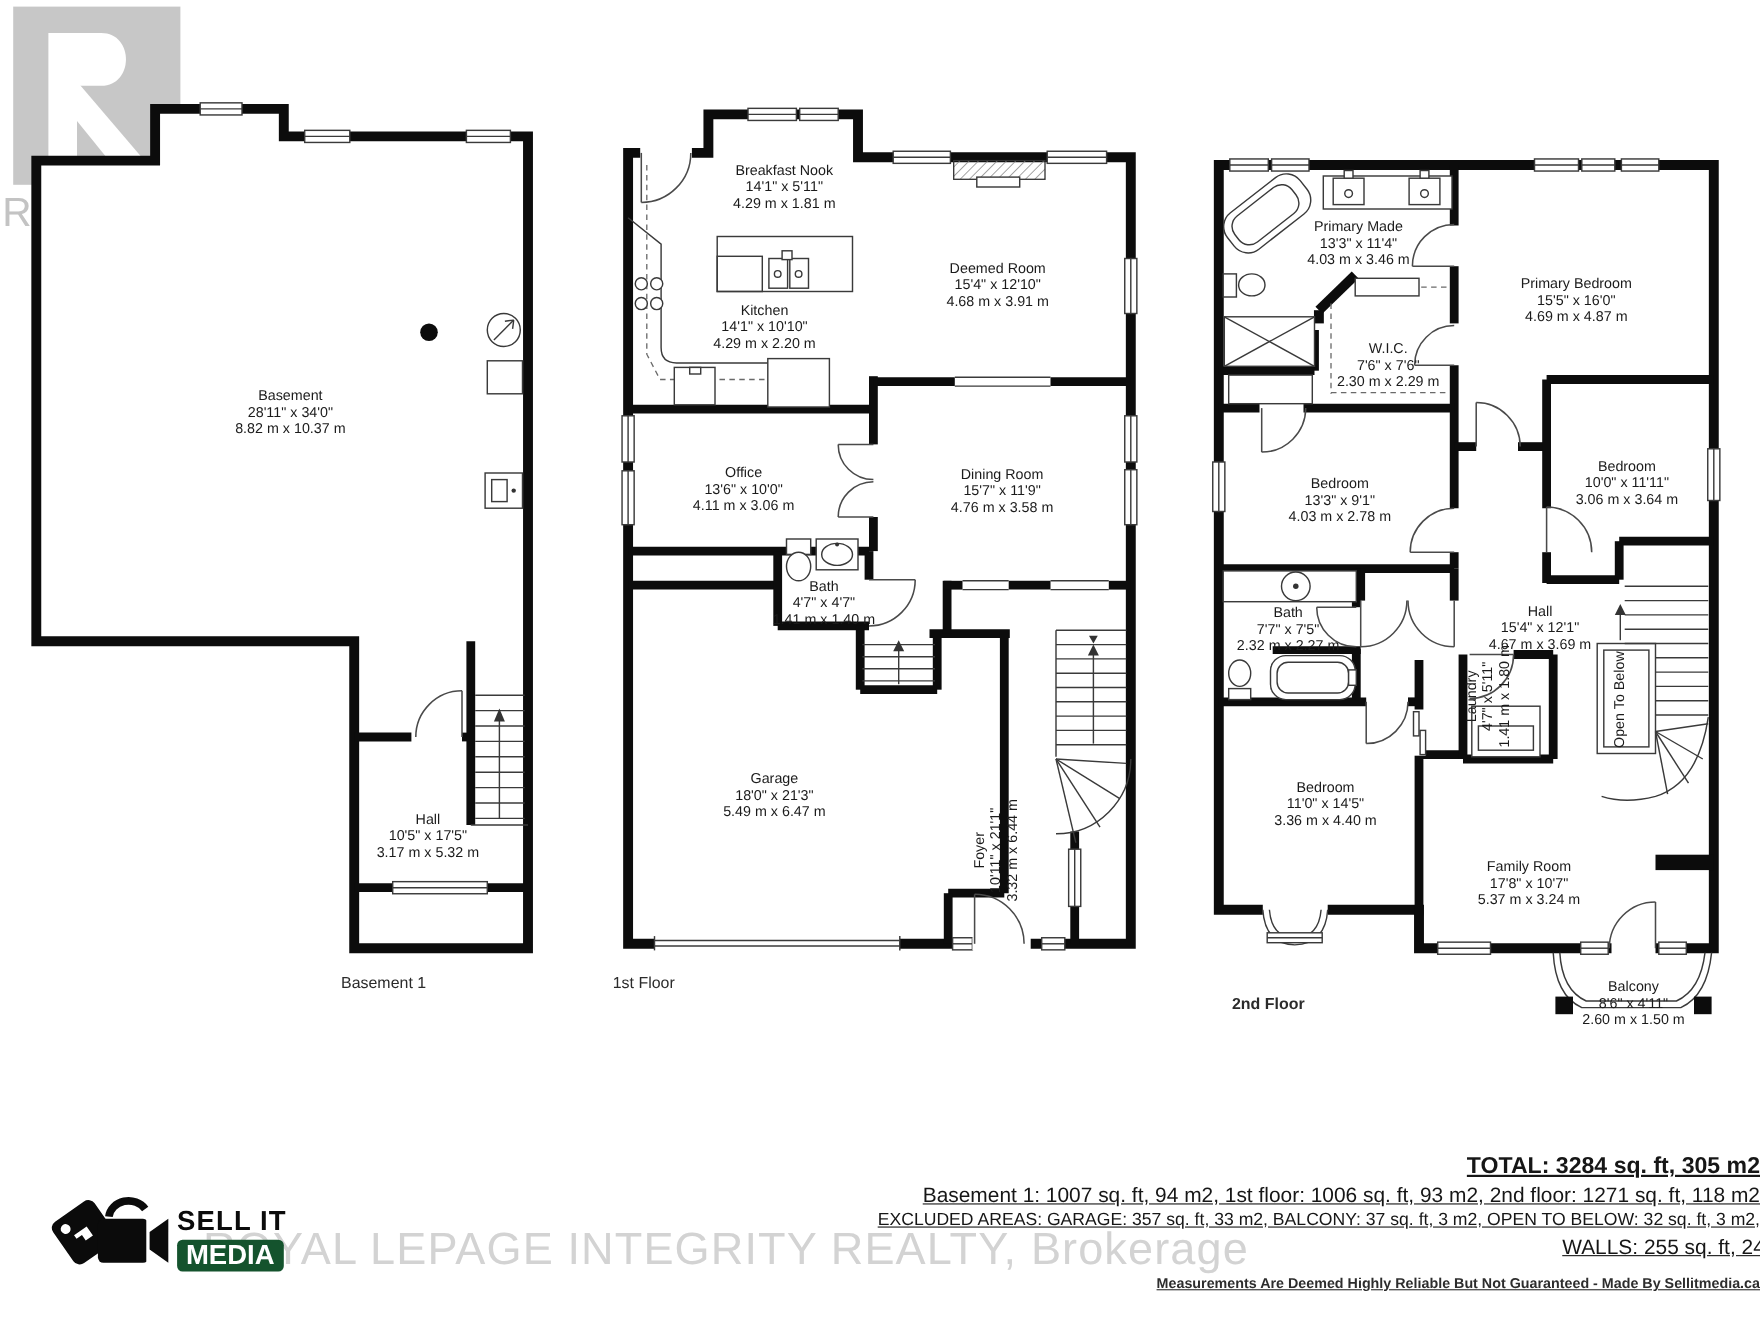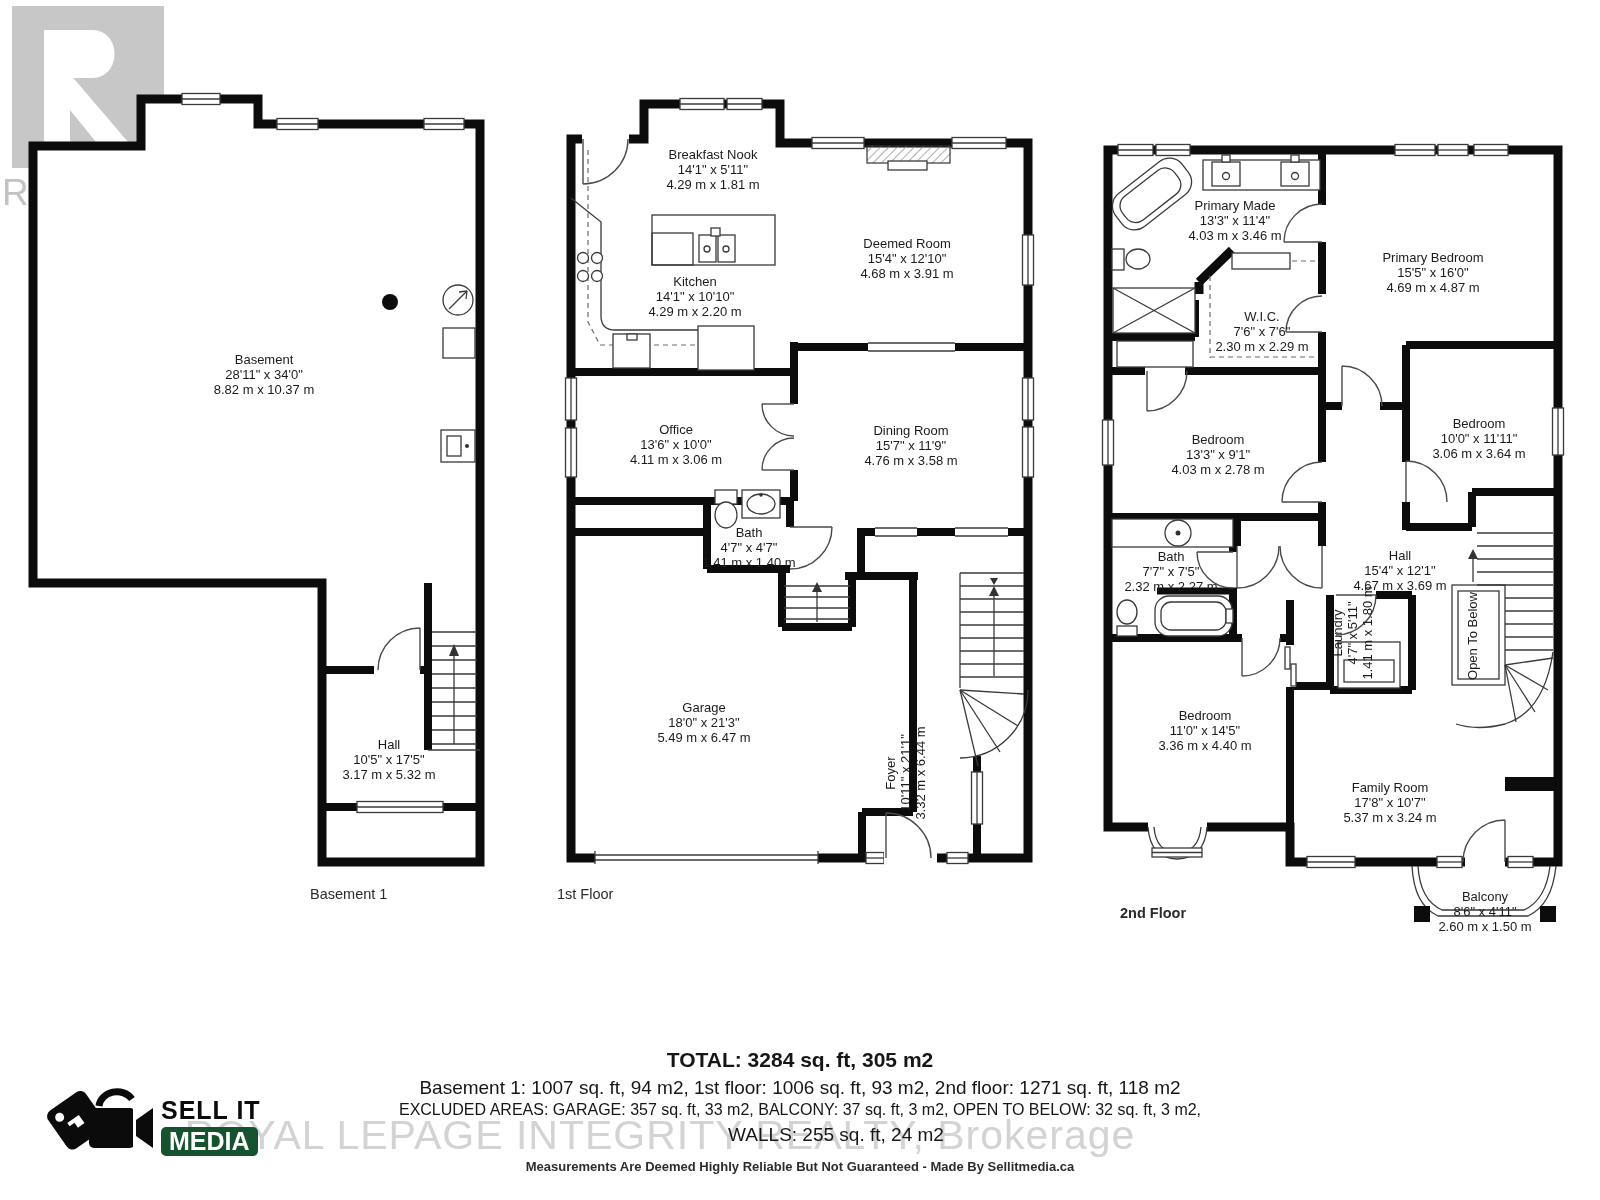--- a/index.html
+++ b/index.html
@@ -9,21 +9,21 @@
   .room-label{position:absolute;transform:translateX(-50%);text-align:center;
       font-size:13px;line-height:15px;color:#1b1b1b;white-space:nowrap;z-index:3;}
   .room-label.rot{transform:translate(-50%,-50%) rotate(-90deg);}
   .floor-label{position:absolute;font-size:14.5px;color:#2b2b2b;z-index:3;}
   .realtor-wm{position:absolute;left:8px;top:4px;z-index:1;}
   .realtor-text{position:absolute;left:2px;top:172px;z-index:1;font-size:37px;
       letter-spacing:4px;color:#c3c3c3;font-weight:400;}
   .realtor-text sup{font-size:14px;}
   .brokerage-wm{position:absolute;left:0;top:1112px;width:1320px;text-align:center;
       font-size:41px;color:#d3d3d3;letter-spacing:1px;z-index:2;font-weight:500;}
-  .summary{position:absolute;left:0;width:1600px;text-align:center;color:#161616;z-index:3;}
+  .summary{position:absolute;left:0;width:1600px;text-align:right;color:#161616;z-index:3;text-decoration:underline;}
   .summary.total{top:1048px;font-size:21px;font-weight:bold;}
   .summary.l2{top:1077px;font-size:19px;}
   .summary.l3{top:1101px;font-size:16px;}
   .summary.l4{top:1124px;font-size:19px;padding-left:36px;}
   .summary.disc{top:1159px;font-size:13px;font-weight:bold;color:#2d2d2d;}
   .sellit{position:absolute;left:45px;top:1078px;z-index:3;display:flex;align-items:flex-start;}
   .sellit-text{margin-left:6px;margin-top:18px;}
   .sellit-line1{font-size:25px;font-weight:800;color:#0b0b0b;letter-spacing:1px;}
   .sellit-line2{font-size:25px;font-weight:800;color:#fff;background:#14532d;
       border-radius:5px;padding:0 8px;margin-top:2px;display:inline-block;}

